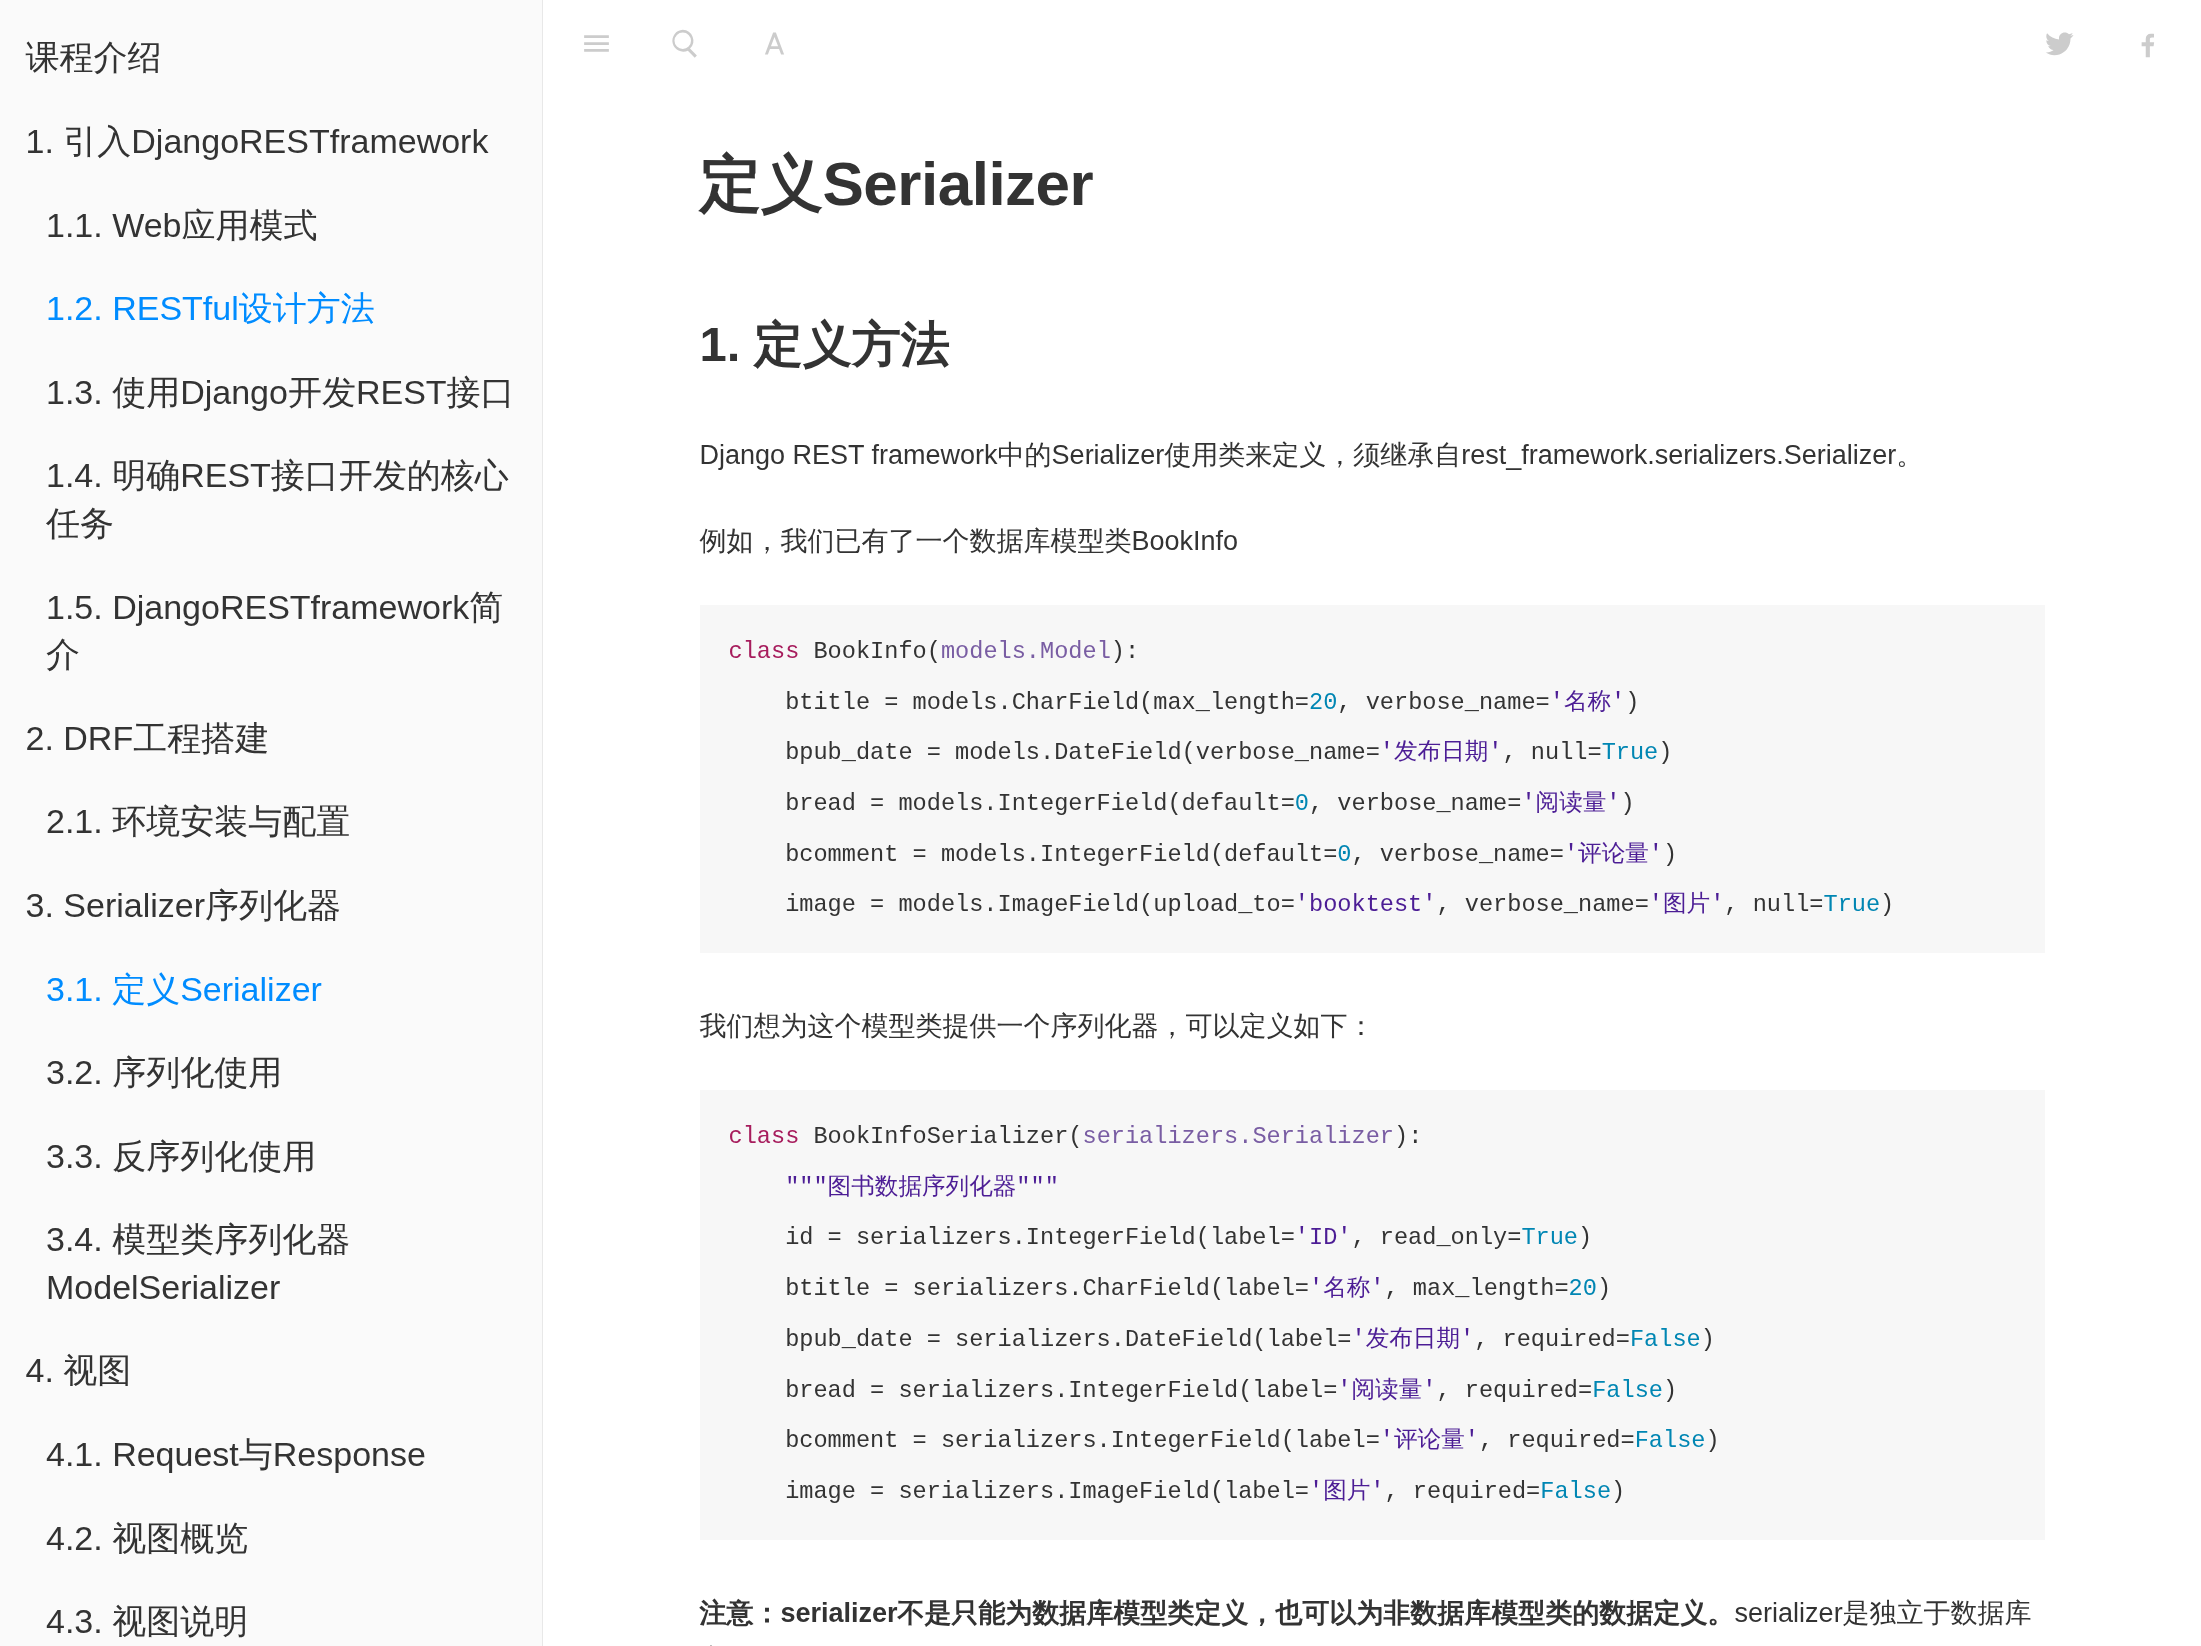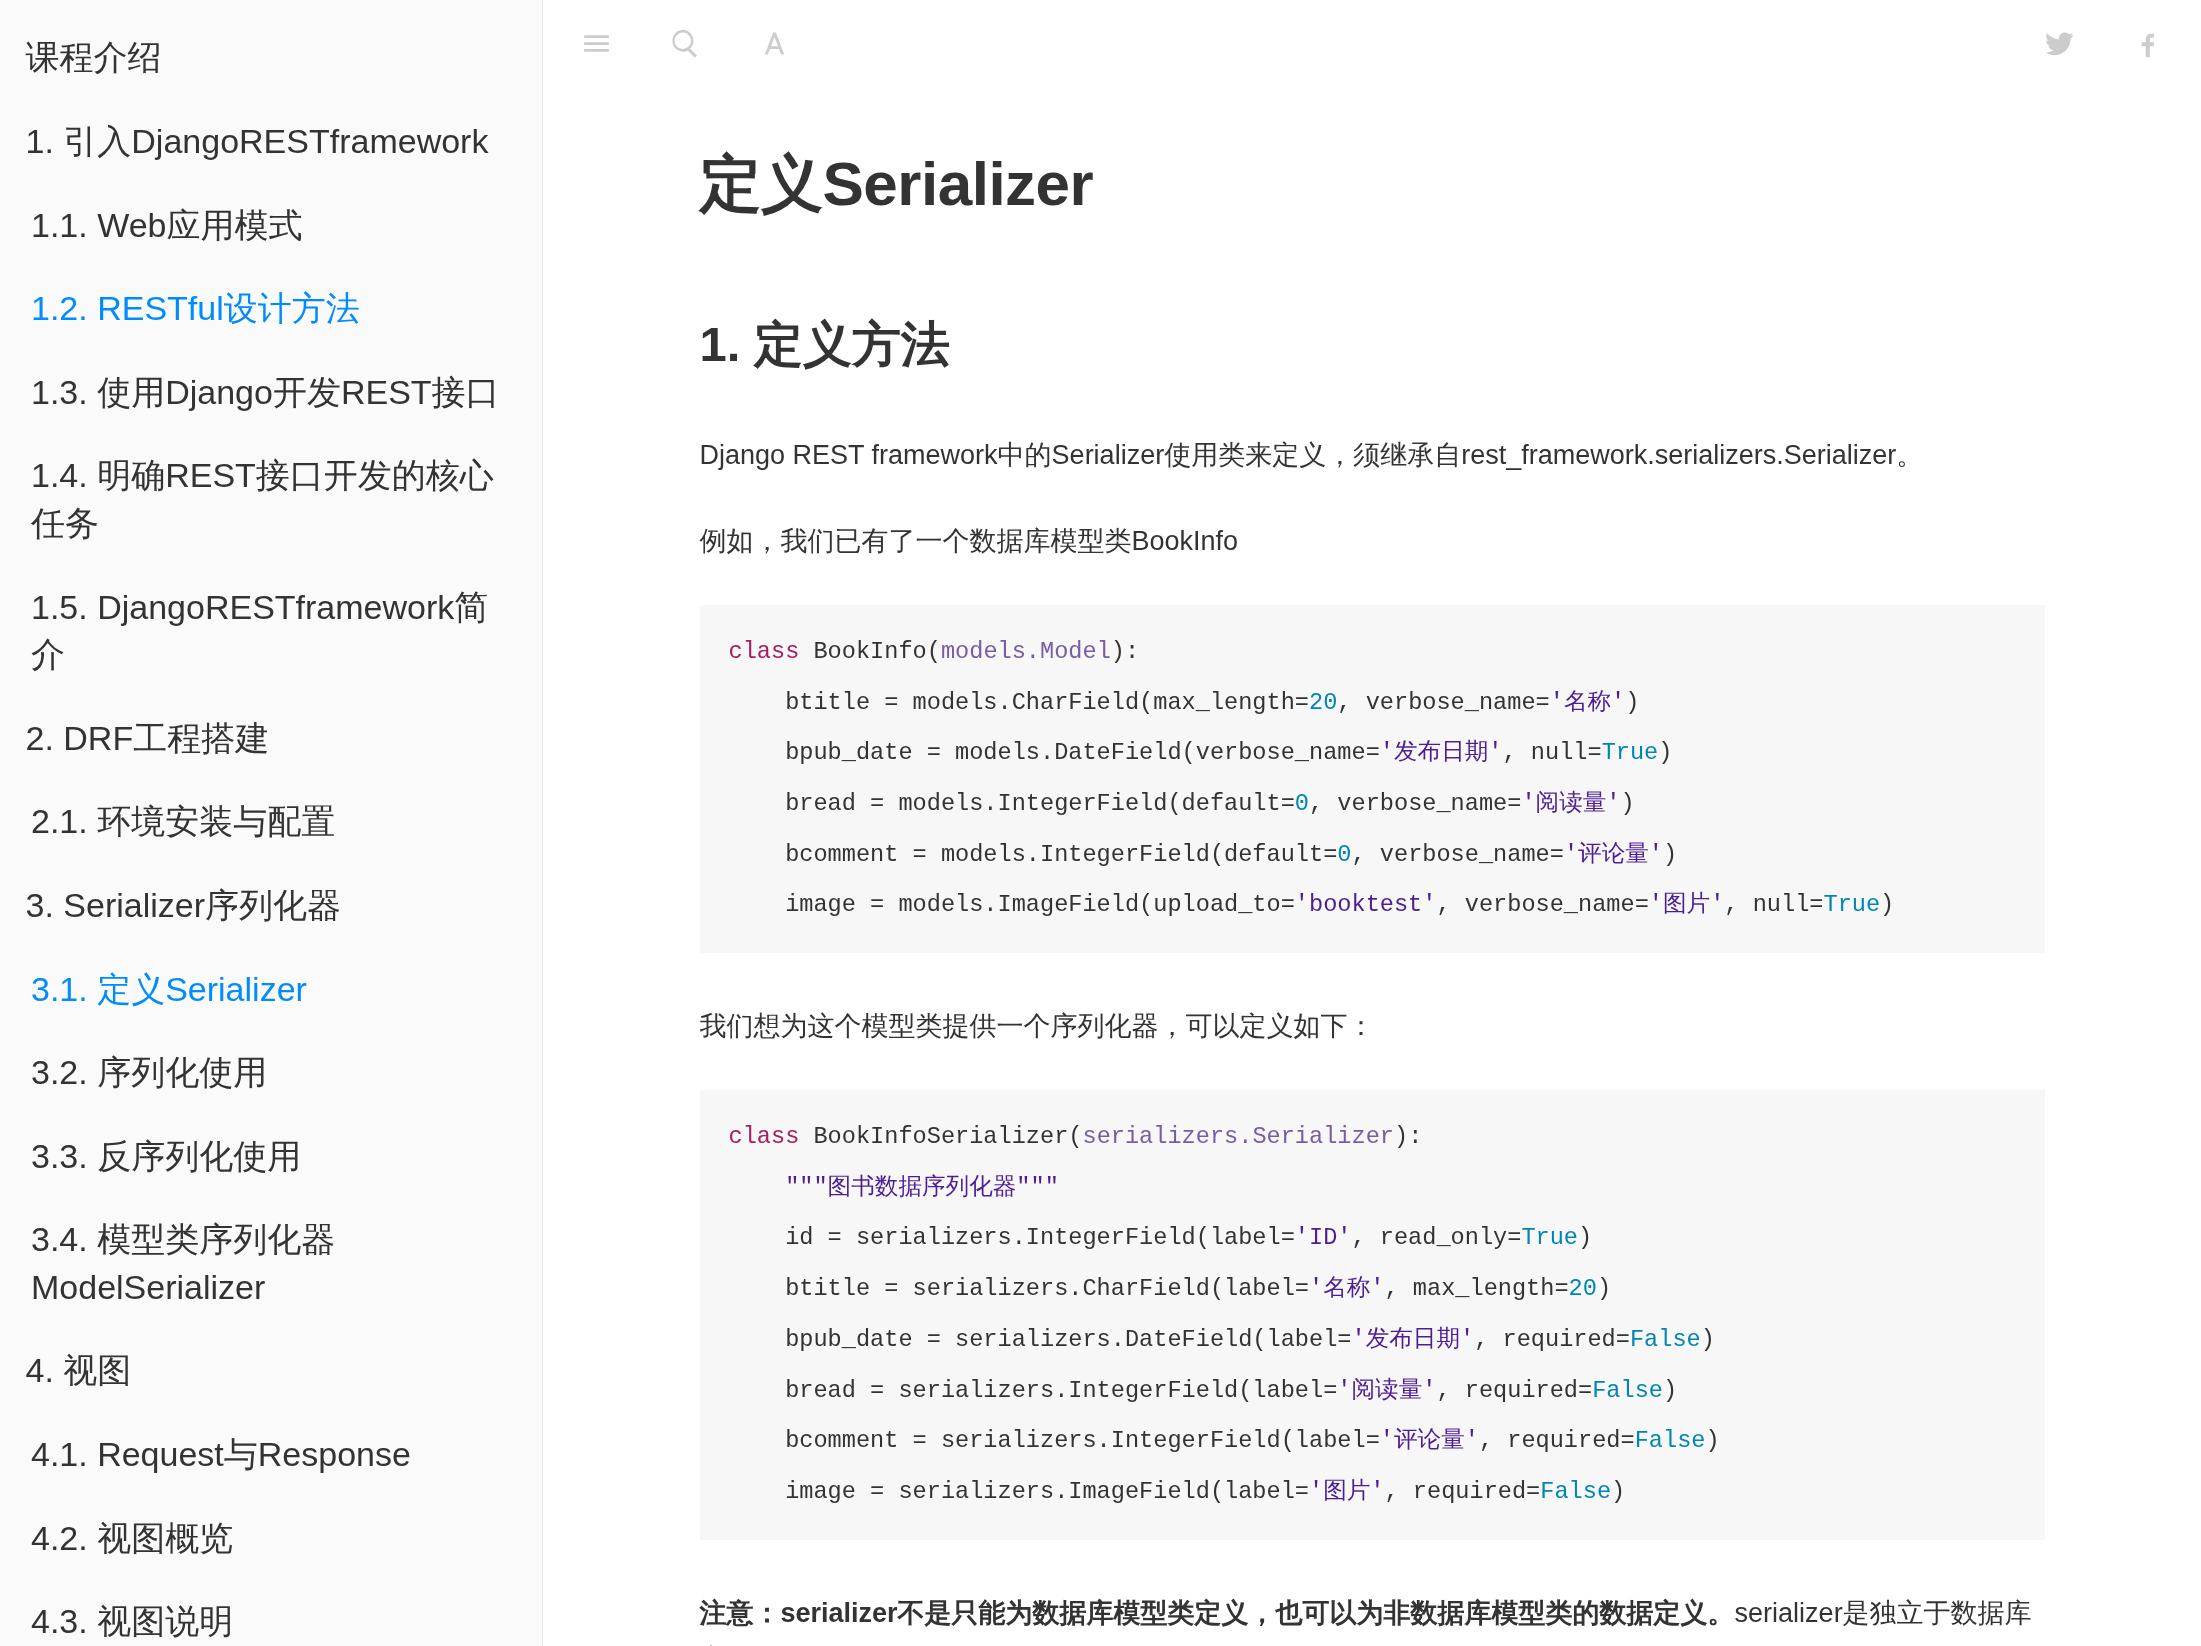--- a/index.html
+++ b/index.html
@@ -21,21 +21,21 @@
 
   .sidebar .nav-item {
     display: block;
     padding: 18px 25.5px;
     font-size: 34px;
     color: #333;
     cursor: pointer;
     line-height: 1.4;
   }
   .sidebar .nav-item.level-1 { padding-left: 25.5px; }
-  .sidebar .nav-item.level-2 { padding-left: 31px; }
+  .sidebar .nav-item.level-2 { padding-left: 46px; }
   .sidebar .nav-item.active { color: #008cff; }
 
   .main {
     flex: 1;
     height: 100%;
     overflow-y: auto;
     background: #fff;
     position: relative;
   }
 

